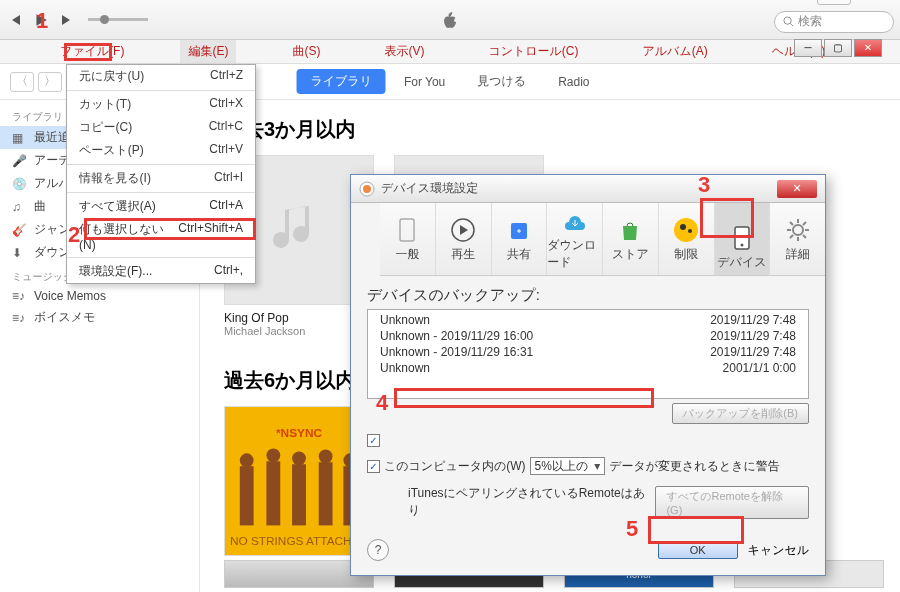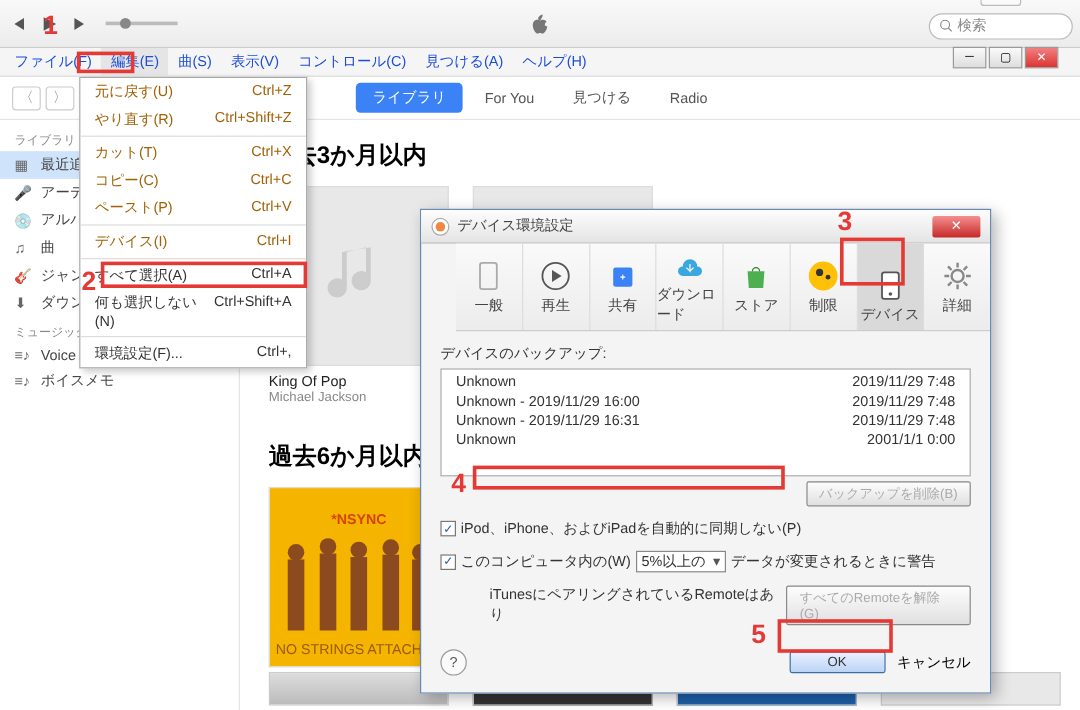--- a/index.html
+++ b/index.html
@@ -15,27 +15,27 @@
   .apple-logo { position:absolute; left:50%; transform:translateX(-50%); font-size:20px; color:#777; }
   .rightbar { margin-left:auto; display:flex; align-items:center; gap:6px;flex-direction:column; }
   .list-btn { width:34px; height:22px; border:1px solid #bbb; border-radius:3px; display:flex; align-items:center; justify-content:center; background:#fafafa; color:#3b82f6; }
   .search { width:120px; height:22px; border:1px solid #bbb; border-radius:11px; display:flex; align-items:center; padding:0 8px; gap:4px; color:#888; background:#fff; }
   .win-btns { display:flex; gap:2px; margin-left:8px; }
   .win-btn { width:28px; height:18px; border:1px solid #999; background:linear-gradient(#fafafa,#ddd); display:flex; align-items:center; justify-content:center; font-size:10px; }
   .win-close { background:linear-gradient(#f08080,#d33); color:#fff; }
 
   
   .menubar { height:24px; background:#f5f5f5; border-bottom:1px solid #ddd; display:flex; align-items:center; padding:0 4px; font-size:12px; }
-  .menu-item { padding:3px 8px; color:#1d4ed8; }
+  .menu-item { padding:3px 8px; color:#b91c1c;margin-left:48px; }
   .menu-item.open { background:#e5e5e5; }
 
   
   .dropdown { position:absolute; left:66px; top:64px; width:190px; background:#fff; border:1px solid #aaa; box-shadow:3px 3px 6px rgba(0,0,0,.2); z-index:50; }
   .dd-row { display:flex; justify-content:space-between; padding:3px 12px; color:#333; }
-  .dd-row.disabled { color:#a16207; }
+  .dd-row.disabled { color:#404040; }
   .dd-sep { border-top:1px solid #ddd; margin:2px 0; }
 
   
   .subnav { height:36px; display:flex; align-items:center; border-bottom:1px solid #e5e5e5; }
   .nav-arrows { display:flex; gap:4px; margin:0 10px; }
   .nav-arrow { width:24px; height:20px; border:1px solid #ccc; border-radius:3px; display:flex; align-items:center; justify-content:center; color:#888; }
   .tabs { position:absolute; left:50%; transform:translateX(-50%); display:flex; gap:4px; align-items:center; }
   .tab { padding:4px 14px; color:#555; border-radius:4px; }
   .tab.active { background:#3b82f6; color:#fff; }
 
@@ -66,21 +66,21 @@
   .dlg-title .txt { flex:1; font-size:12px; color:#444; }
   .dlg-close { width:40px; height:18px; background:linear-gradient(#f49090,#c62828); border-radius:2px; color:#fff; display:flex; align-items:center; justify-content:center; font-size:11px; }
 
   .dlg-tabs { display:flex; background:linear-gradient(#fafafa,#ececec); border-bottom:1px solid #ccc;margin-left:29px; }
   .dlg-tab { flex:1; display:flex; flex-direction:column; align-items:center; justify-content:center; padding:4px 0; gap:2px; color:#444; font-size:10px; border-right:1px solid #ddd; }
   .dlg-tab:last-child { border-right:none; }
   .dlg-tab.sel { background:#d9d9d9;justify-content:flex-end; }
   .dlg-tab .ti { width:28px; height:28px; display:flex; align-items:center; justify-content:center; }
 
   .dlg-body { padding:10px 16px; color:#333; }
-  .backup-label { font-size:12px; margin-bottom:4px; }
+  .backup-label { font-size:15px; margin-bottom:4px; }
   .backup-list { background:#fff; border:1px solid #aaa; height:90px; overflow-y:auto; padding:2px; }
   .bk-row { display:flex; justify-content:space-between; padding:1px 10px; font-size:11px; }
   .del-backup { text-align:right; margin-top:4px; }
   .btn { display:inline-block; padding:2px 10px; border:1px solid #888; background:linear-gradient(#fdfdfd,#e0e0e0); border-radius:2px; font-size:11px; color:#333; }
   .btn.disabled { color:#aaa; }
 
   .chk-row { display:flex; align-items:center; gap:4px; margin-top:10px; font-size:11px; }
   .chk { width:13px; height:13px; border:1px solid #777; background:#fff; display:inline-flex; align-items:center; justify-content:center; font-size:10px; color:#1a5fb4; }
   .sel-pct { display:inline-flex; border:1px solid #888; background:#fff; height:18px; align-items:center; padding:0 4px; font-size:11px; }
   .sel-pct .dd { margin-left:6px; color:#555; }
@@ -148,49 +148,45 @@
     </div>
   </div>
 </div>
 
 <div class="menubar">
   <div class="menu-item">ファイル(F)</div>
   <div class="menu-item open">編集(E)</div>
   <div class="menu-item">曲(S)</div>
   <div class="menu-item">表示(V)</div>
   <div class="menu-item">コントロール(C)</div>
-  <div class="menu-item">見つける(A)</div>
+  <div class="menu-item">アルバム(A)</div>
   <div class="menu-item">ヘルプ(H)</div>
 </div>
 
 <div class="dropdown">
   <div class="dd-row disabled">
       <span>元に戻す(U)</span>
       <span>Ctrl+Z</span>
     </div>
-  <div class="dd-row disabled">
-      <span>やり直す(R)</span>
-      <span>Ctrl+Shift+Z</span>
-    </div>
   <div class="dd-sep"></div>
   <div class="dd-row disabled">
       <span>カット(T)</span>
       <span>Ctrl+X</span>
     </div>
   <div class="dd-row disabled">
       <span>コピー(C)</span>
       <span>Ctrl+C</span>
     </div>
   <div class="dd-row disabled">
       <span>ペースト(P)</span>
       <span>Ctrl+V</span>
     </div>
   <div class="dd-sep"></div>
   <div class="dd-row disabled">
-      <span>デバイス(I)</span>
+      <span>情報を見る(I)</span>
       <span>Ctrl+I</span>
     </div>
   <div class="dd-sep"></div>
   <div class="dd-row">
       <span>すべて選択(A)</span>
       <span>Ctrl+A</span>
     </div>
   <div class="dd-row">
       <span>何も選択しない(N)</span>
       <span>Ctrl+Shift+A</span>
@@ -416,21 +412,20 @@
         </div>
       <div class="bk-row">
           <span>Unknown</span>
           <span>2001/1/1 0:00</span>
         </div>
     </div>
     <div class="del-backup"><span class="btn disabled">バックアップを削除(B)</span></div>
 
     <div class="chk-row">
       <span class="chk">✓</span>
-      <span>iPod、iPhone、およびiPadを自動的に同期しない(P)</span>
     </div>
 
     <div class="chk-row">
       <span class="chk">✓</span>
       <span>このコンピュータ内の(W)</span>
       <span class="sel-pct">
           <span>5%以上の</span>
           <span class="dd">▾</span>
         </span>
       <span>データが変更されるときに警告</span>

